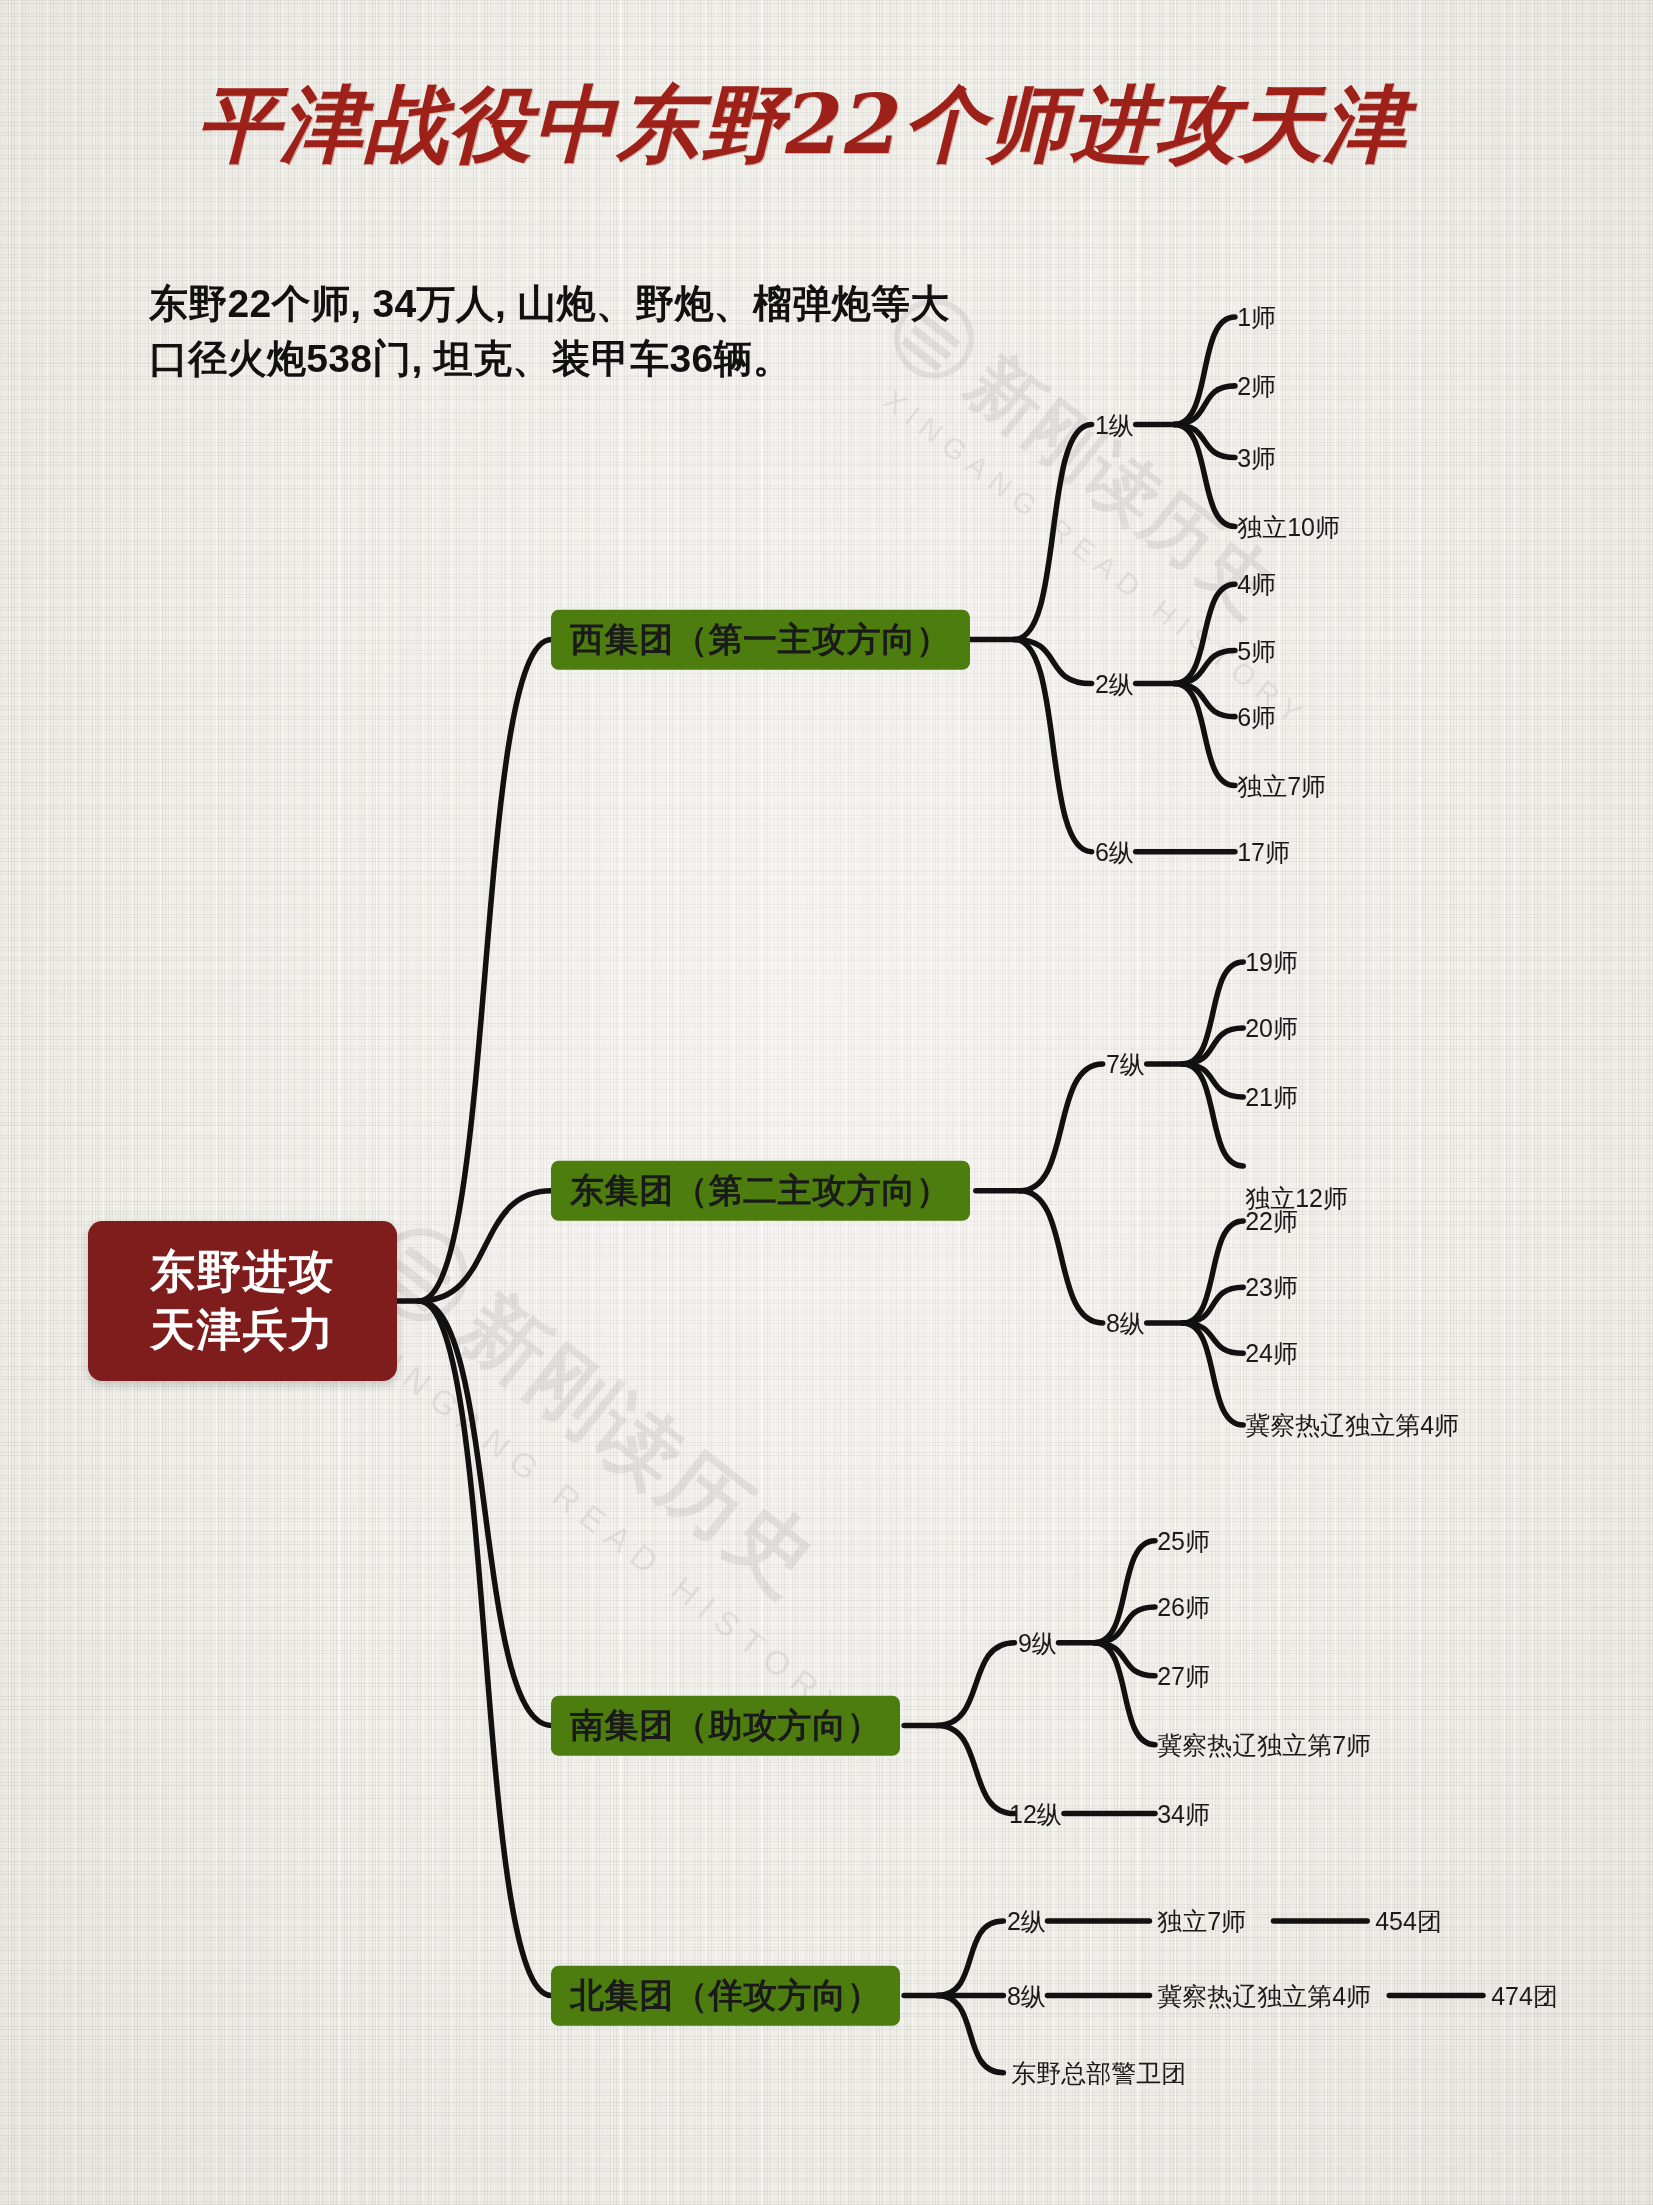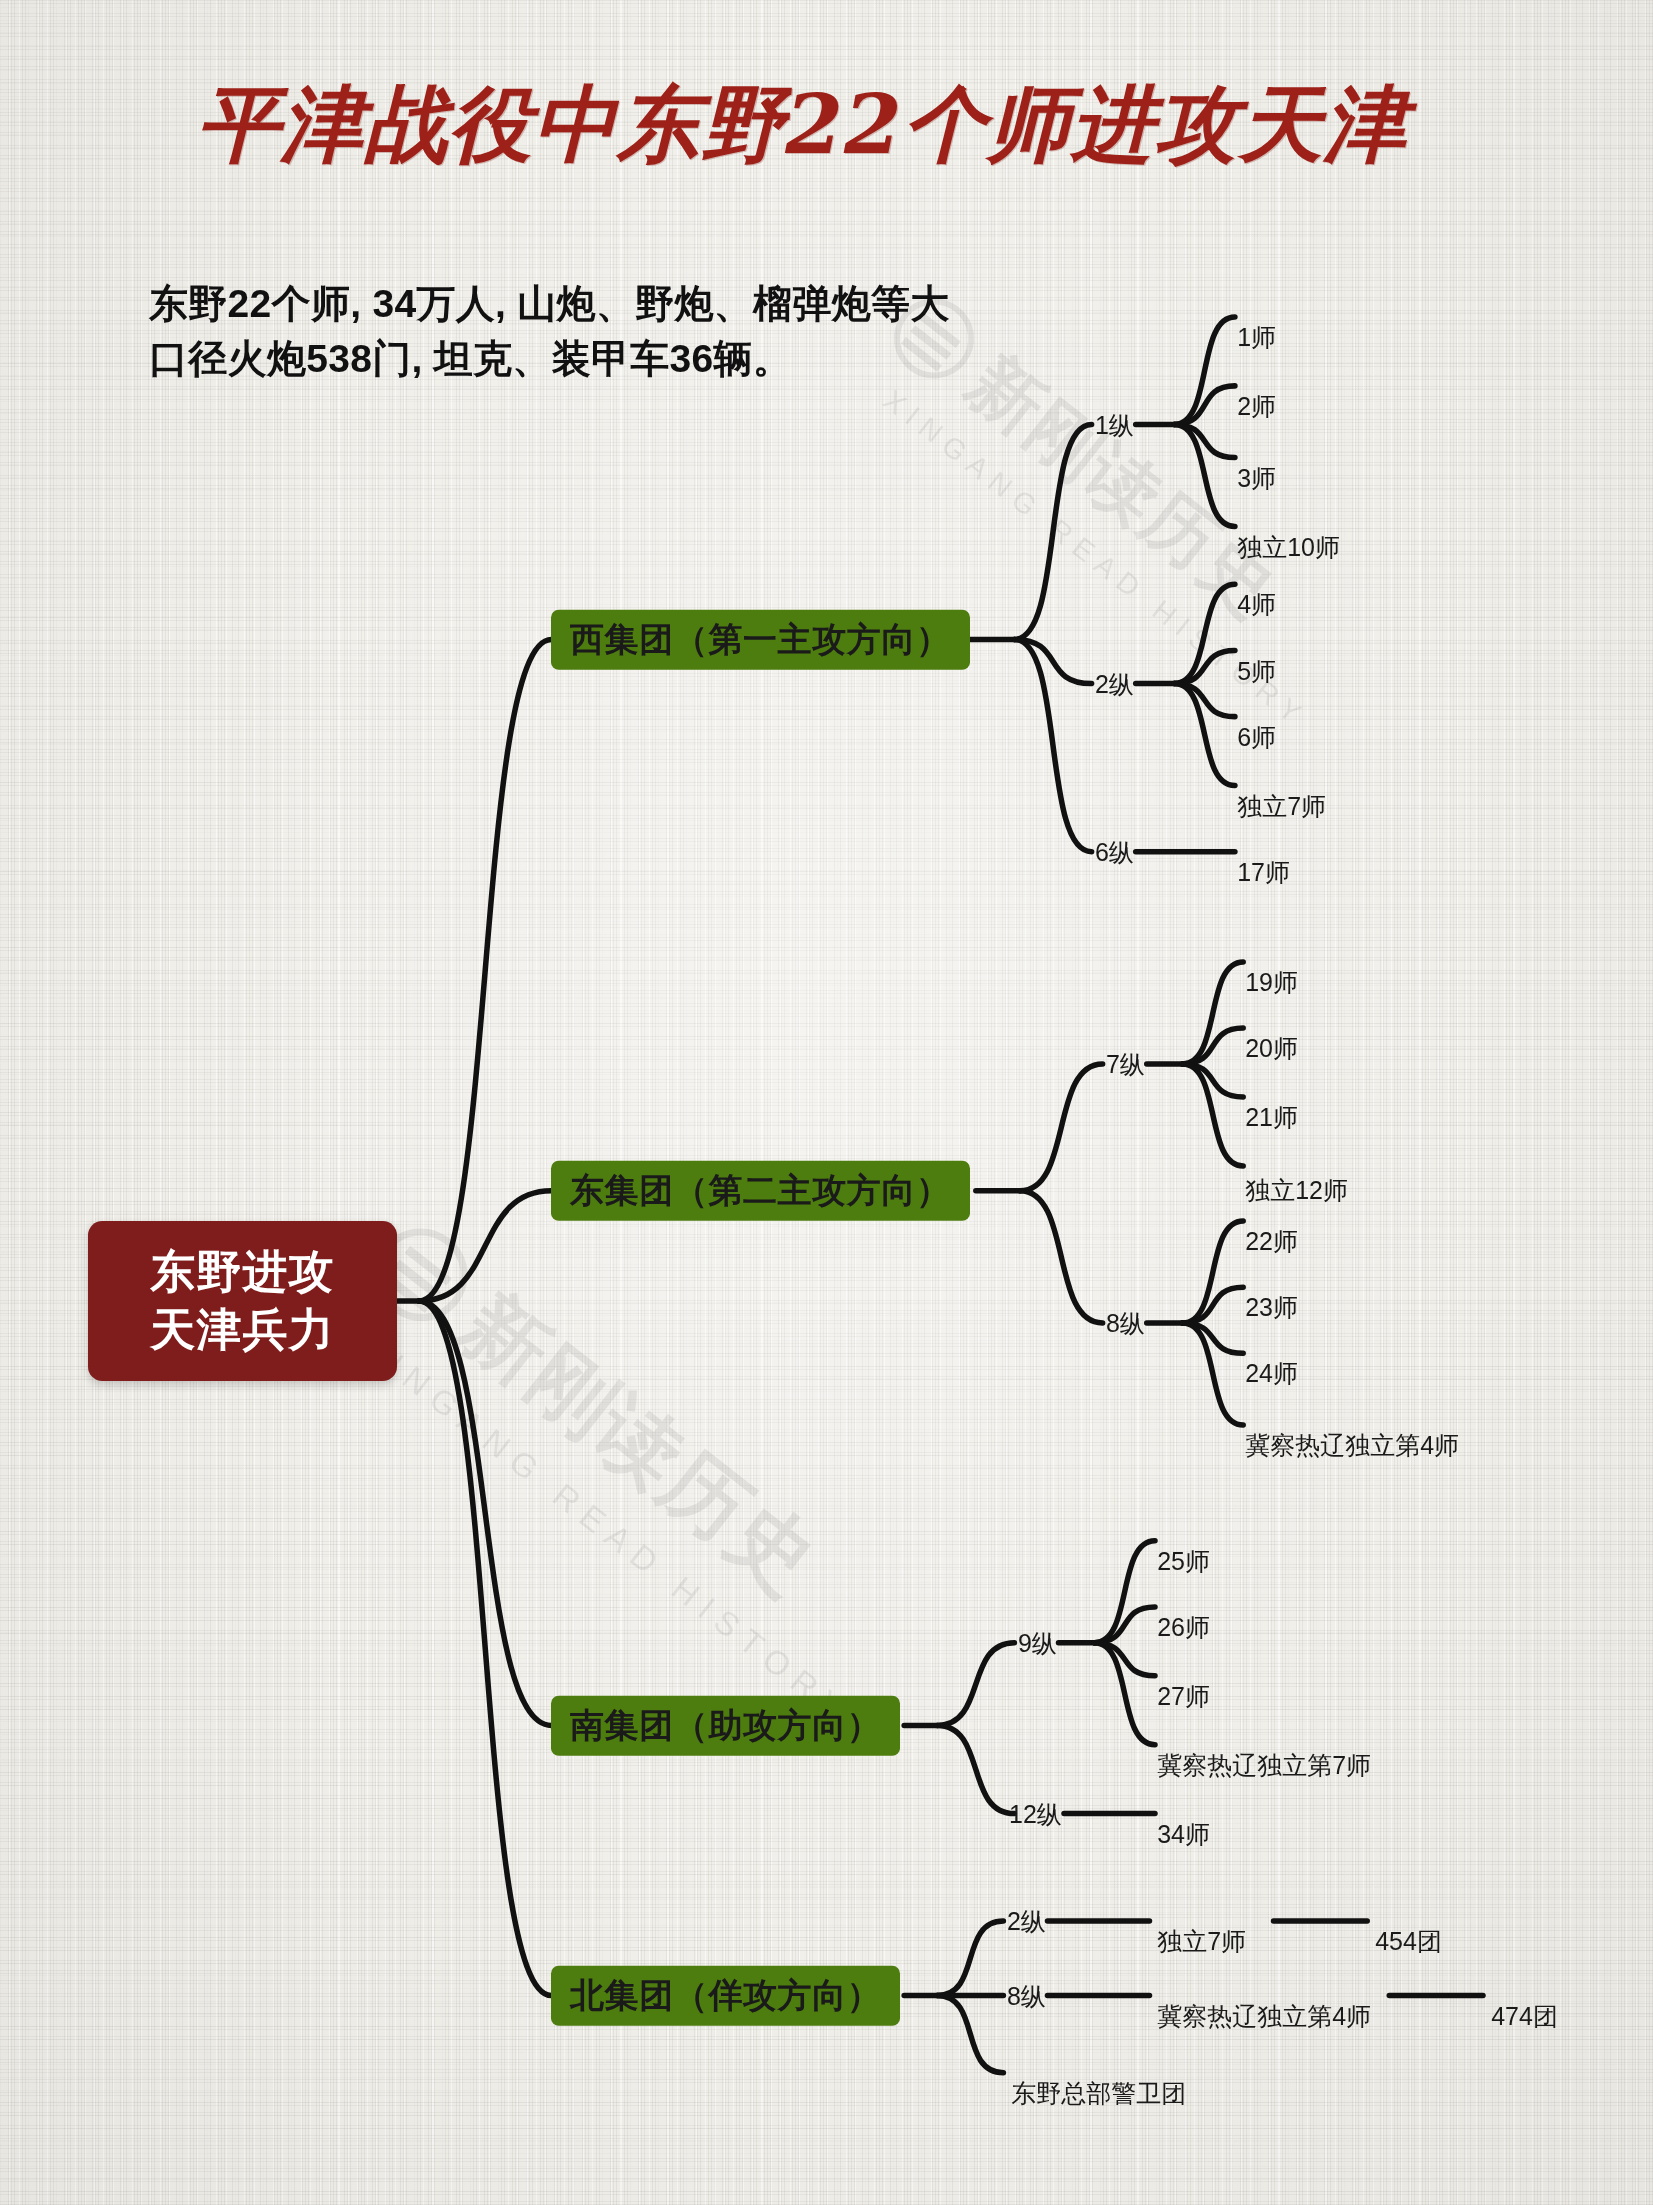--- a/index.html
+++ b/index.html
@@ -92,21 +92,20 @@
   .corps{
     color:#1a1a1a;font-size:25px;line-height:1;font-weight:normal;
     transform:translate(-100%,-50%);
     padding-right:2.2px;
   }
   
   .unit{
     color:#1a1a1a;font-size:25px;line-height:1;font-weight:normal;
     transform:translateY(-50%);
     padding-left:2.2px;
-    margin-top:20px;
   }
 </style>
 </head>
 <body>
 
 <div id="texture"></div>
 
 <svg id="links" viewBox="0 0 3000 4000" xmlns="http://www.w3.org/2000/svg">
   <g fill="none" stroke="#111111" stroke-width="10" stroke-linecap="round">
 
@@ -220,21 +219,21 @@
   <div class="node unit" style="left:1235px;top:717px;">6师</div>
   <div class="node unit" style="left:1235px;top:786px;">独立7师</div>
   <div class="node unit" style="left:1235px;top:852px;">17师</div>
 
   <div class="node corps" style="left:1147px;top:1064px;">7纵</div>
   <div class="node corps" style="left:1147px;top:1323px;">8纵</div>
 
   <div class="node unit" style="left:1243px;top:962px;">19师</div>
   <div class="node unit" style="left:1243px;top:1028px;">20师</div>
   <div class="node unit" style="left:1243px;top:1097px;">21师</div>
-  <div class="node unit" style="left:1243px;top:1170px;text-align:right;">独立12师</div>
+  <div class="node unit" style="left:1243px;top:1198px;text-align:right;">独立12师</div>
   <div class="node unit" style="left:1243px;top:1221px;">22师</div>
   <div class="node unit" style="left:1243px;top:1287px;">23师</div>
   <div class="node unit" style="left:1243px;top:1353px;">24师</div>
   <div class="node unit" style="left:1243px;top:1425px;">冀察热辽独立第4师</div>
 
   <div class="node corps" style="left:1059px;top:1643px;">9纵</div>
   <div class="node corps" style="left:1064px;top:1814px;">12纵</div>
 
   <div class="node unit" style="left:1155px;top:1541px;">25师</div>
   <div class="node unit" style="left:1155px;top:1607px;">26师</div>

